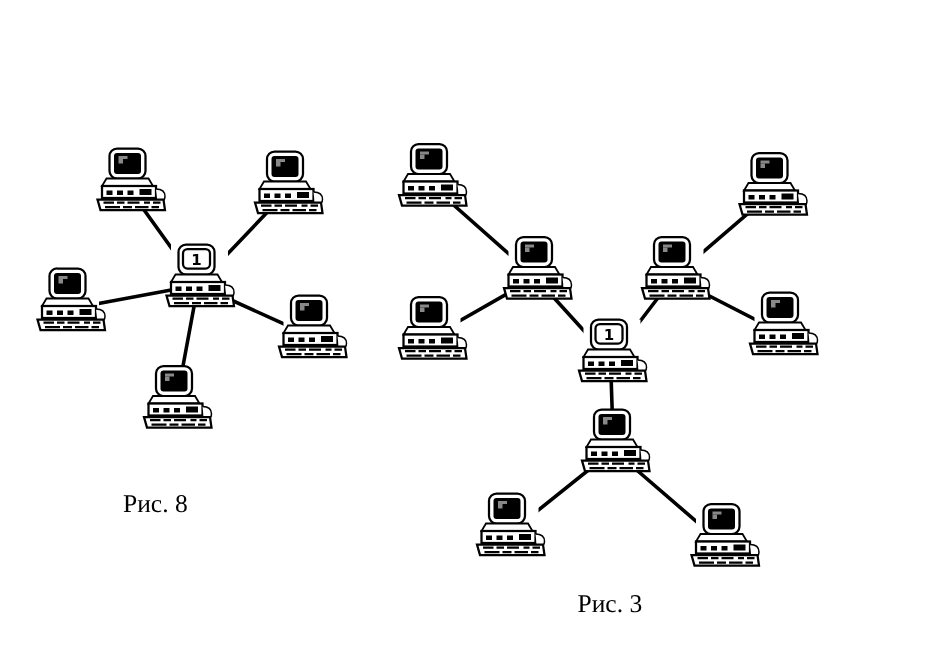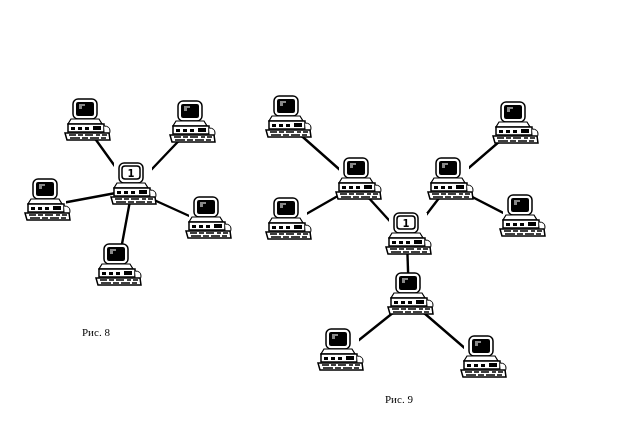--- a/index.html
+++ b/index.html
@@ -1,18 +1,18 @@
 <!DOCTYPE html>
 <html><head>
 <meta charset="utf-8">
 <style>
   html, body { margin: 0; padding: 0; background: #ffffff; }
   body { width: 629px; height: 433px; position: relative; overflow: hidden; font-family: "DejaVu Serif", "Liberation Serif", serif; }
   #canvas { position: absolute; left: 0; top: 0; width: 629px; height: 433px; }
-  .caption { position: absolute; font-family: "Liberation Serif", "DejaVu Serif", serif; font-size: 11px; color: #000; }
+  .caption { position: absolute; font-family: "Liberation Serif", "DejaVu Serif", serif; font-size: 17px; color: #000; }
   #cap8 { left: 82px; top: 326px; }
   #cap9 { left: 385px; top: 393px; }
 </style>
 </head>
 <body>
 
 <svg id="canvas" xmlns="http://www.w3.org/2000/svg" width="629" height="433" viewBox="0 0 629 433">
   <defs>
     <g id="pc">
 
@@ -96,13 +96,13 @@
       <rect x="391" y="273" width="38" height="40" fill="#fff"></rect>
       <use href="#pc" x="385" y="272"></use>
       <rect x="321" y="329" width="38" height="40" fill="#fff"></rect>
       <use href="#pc" x="315" y="328"></use>
       <rect x="464" y="336" width="38" height="40" fill="#fff"></rect>
       <use href="#pc" x="458" y="335"></use>
     </g>
 </svg>
 
 <div class="caption" id="cap8">Рис. 8</div>
-<div class="caption" id="cap9">Рис. 9</div>
+<div class="caption" id="cap9">Рис. 3</div>
 
 </body></html>

